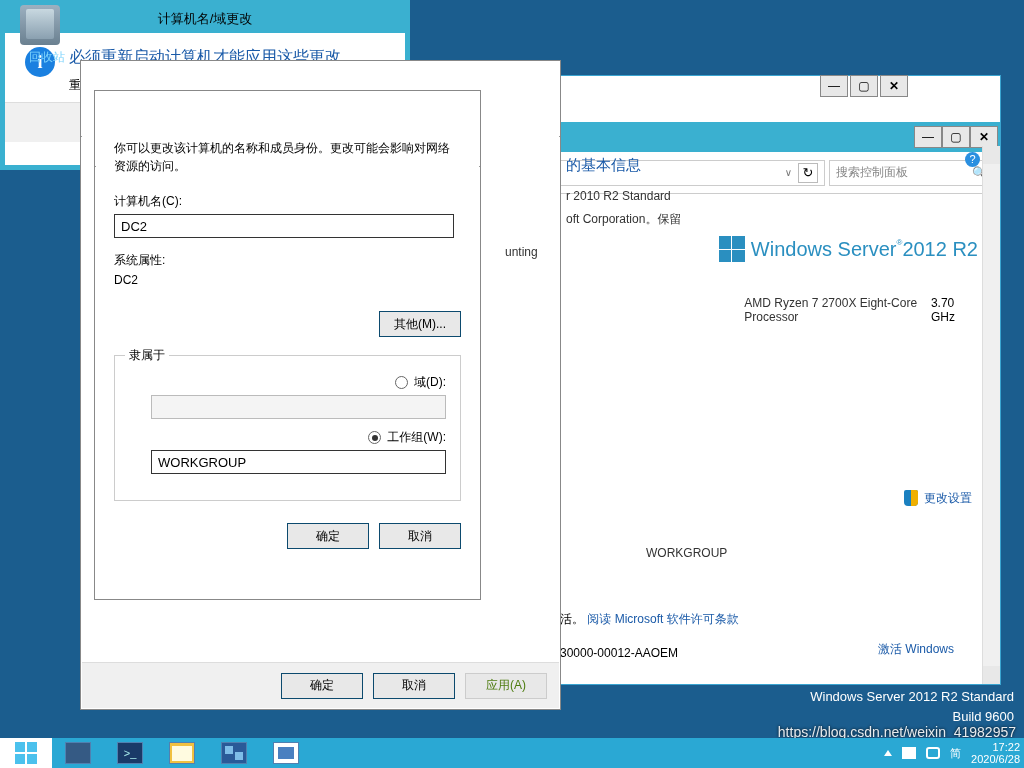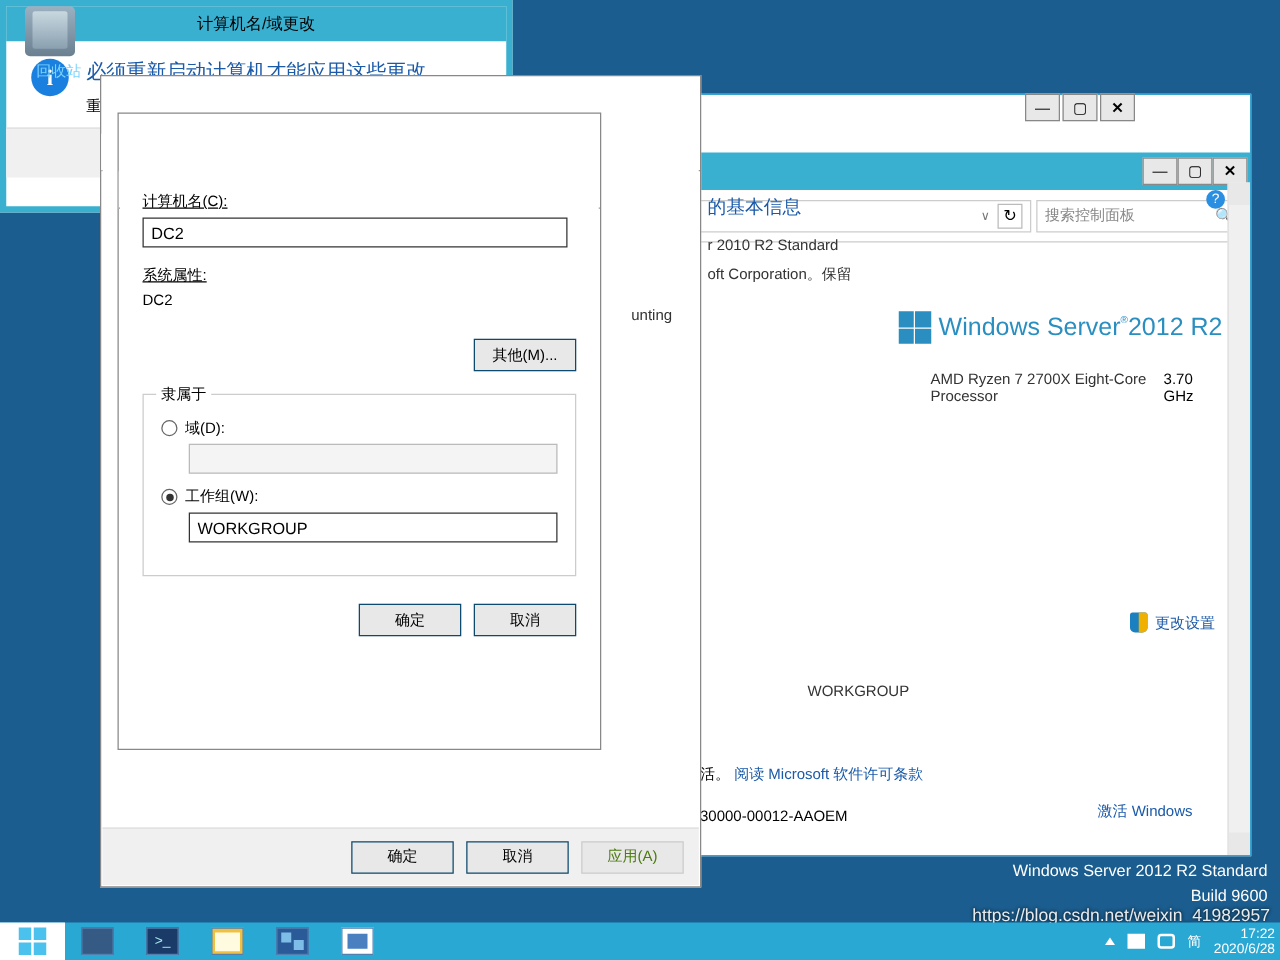--- a/index.html
+++ b/index.html
@@ -55,47 +55,47 @@
 .searchbox .mag{margin-left:auto;}
 .sys-body{position:absolute;left:222px;right:18px;top:70px;bottom:10px; padding:10px 10px;}
 .sys-scrollbar{position:absolute;right:0;top:70px;bottom:0;width:18px;background:#f0f0f0;border-left:1px solid #ddd;}
 .sys-scrollbar::before{content:"";position:absolute;top:0;left:0;right:0;height:18px;background:#e8e8e8;display:flex;}
 .sys-scrollbar::after{content:"";position:absolute;bottom:0;left:0;right:0;height:18px;background:#e8e8e8;}
 .helpq{position:absolute;right:20px;top:76px;width:15px;height:15px;border-radius:50%;background:#2a8fe0;color:#fff;font-size:11px;text-align:center;line-height:15px;}
 .sechead{color:#1a5aa8;font-size:15px;margin-bottom:14px;}
 .row{display:flex;margin-bottom:8px;}
 .row .lbl{width:220px;color:#333;}
 .row .val{color:#333;}
-.winlogo{position:absolute;right:22px;top:173px;display:flex;align-items:center;gap:6px;color:#2a8fc0;font-size:20px;}
+.winlogo{position:absolute;right:22px;top:160px;display:flex;align-items:center;gap:6px;color:#2a8fc0;font-size:20px;}
 .winlogo .flag{display:grid;grid-template:1fr 1fr/1fr 1fr;width:26px;height:26px;gap:1px;}
 .winlogo .flag span{background:#2a8fc0;}
 .settings-row{display:flex;align-items:flex-start;margin-top:30px;}
 .shield{width:14px;height:16px;background:#1a80c0;margin-right:6px;border-radius:2px 2px 4px 4px;position:relative;}
 .shield::after{content:"";position:absolute;right:0;top:0;width:50%;height:100%;background:#f0b000;border-radius:0 2px 4px 0;}
 .link{color:#1a5aa8;}
 .activate{position:absolute;right:28px;bottom:16px;color:#1a5aa8;}
 
 
 .sysprops{left:80px;top:60px;width:481px;height:650px;}
 .sysprops .body{padding:10px 14px; position:absolute; inset:30px 1px 48px 1px; background:#fff;}
 .btnrow{position:absolute;left:1px;right:1px;bottom:1px;height:46px;background:#f0f0f0;display:flex;align-items:center;justify-content:flex-end;gap:10px;padding:0 12px;border-top:1px solid #ddd;}
 .btn2{min-width:82px;height:26px;background:#e8e8e8;border:1px solid #0c4a6e;display:flex;align-items:center;justify-content:center;font-size:12px;}
 .btn2.dis{color:#4d7c0f;border-color:#ccc;}
 .btn2.focus{border:2px solid #3aa4d0;}
 
 
 .namechg{left:94px;top:90px;width:387px;height:510px;}
 .namechg .inner{position:absolute;inset:30px 1px 1px 1px;background:#fff;padding:18px 18px;}
 .namechg p{margin:0 0 18px 0;line-height:1.5;}
-.field-lbl{margin:14px 0 4px;text-decoration:underline;}
+.field-lbl{margin:14px 0 4px;}
 .txtfield{width:340px;height:24px;border:1px solid #333;padding:2px 6px;font-size:13px;}
 .txtfield:disabled{background:#f4f4f4;border-color:#bbb;}
 .group{border:1px solid #ccc;padding:14px 14px 16px;margin-top:18px;width:347px;position:relative;}
 .group .legend{position:absolute;top:-9px;left:10px;background:#fff;padding:0 4px;}
-.radio-row{display:flex;align-items:center;gap:6px;margin:4px 0;}
+.radio-row{display:flex;align-items:center;gap:6px;margin:4px 0;justify-content:flex-end;}
 .radio{width:13px;height:13px;border:1px solid #666;border-radius:50%;display:flex;align-items:center;justify-content:center;}
 .radio.sel::after{content:"";width:6px;height:6px;background:#333;border-radius:50%;}
 .indent{margin-left:22px;margin-top:4px;margin-bottom:10px;}
 
 
 .popup{left:497px;top:359px;width:410px;height:170px;border:5px solid #3ab0d0;background:#fff;}
 .popup .pt{height:28px;background:#3ab0d0;display:flex;align-items:center;justify-content:center;font-size:13px;}
 .popup .pbody{display:flex;padding:14px 20px 8px;gap:14px;}
 .info-icon{width:30px;height:30px;background:#1a80e0;border-radius:50%;color:#fff;display:flex;align-items:center;justify-content:center;font-size:18px;font-weight:bold;font-family:Georgia,serif;flex-shrink:0;}
 .popup .msg1{color:#1a5aa8;font-size:16px;margin-bottom:8px;}
@@ -206,20 +206,21 @@
 <div class="partial-unting">unting</div>
 
 <div class="window gray namechg">
   <div class="titlebar gray">
     <span class="title-text">计算机名/域更改</span>
     <div class="winbtns">
         <div class="winbtn x">✕</div>
       </div>
   </div>
   <div class="inner">
+    <p>你可以更改该计算机的名称和成员身份。更改可能会影响对网络资源的访问。</p>
     <div class="field-lbl">计算机名(C):</div>
     <input class="txtfield" value="DC2" style="">
     <div class="field-lbl">系统属性:</div>
     <div>DC2</div>
     <div style="display:flex;justify-content:flex-end;margin-top:24px;width:347px;">
       <div class="btn2">其他(M)...</div>
     </div>
     <div class="group">
       <span class="legend">隶属于</span>
       <div class="radio-row">

